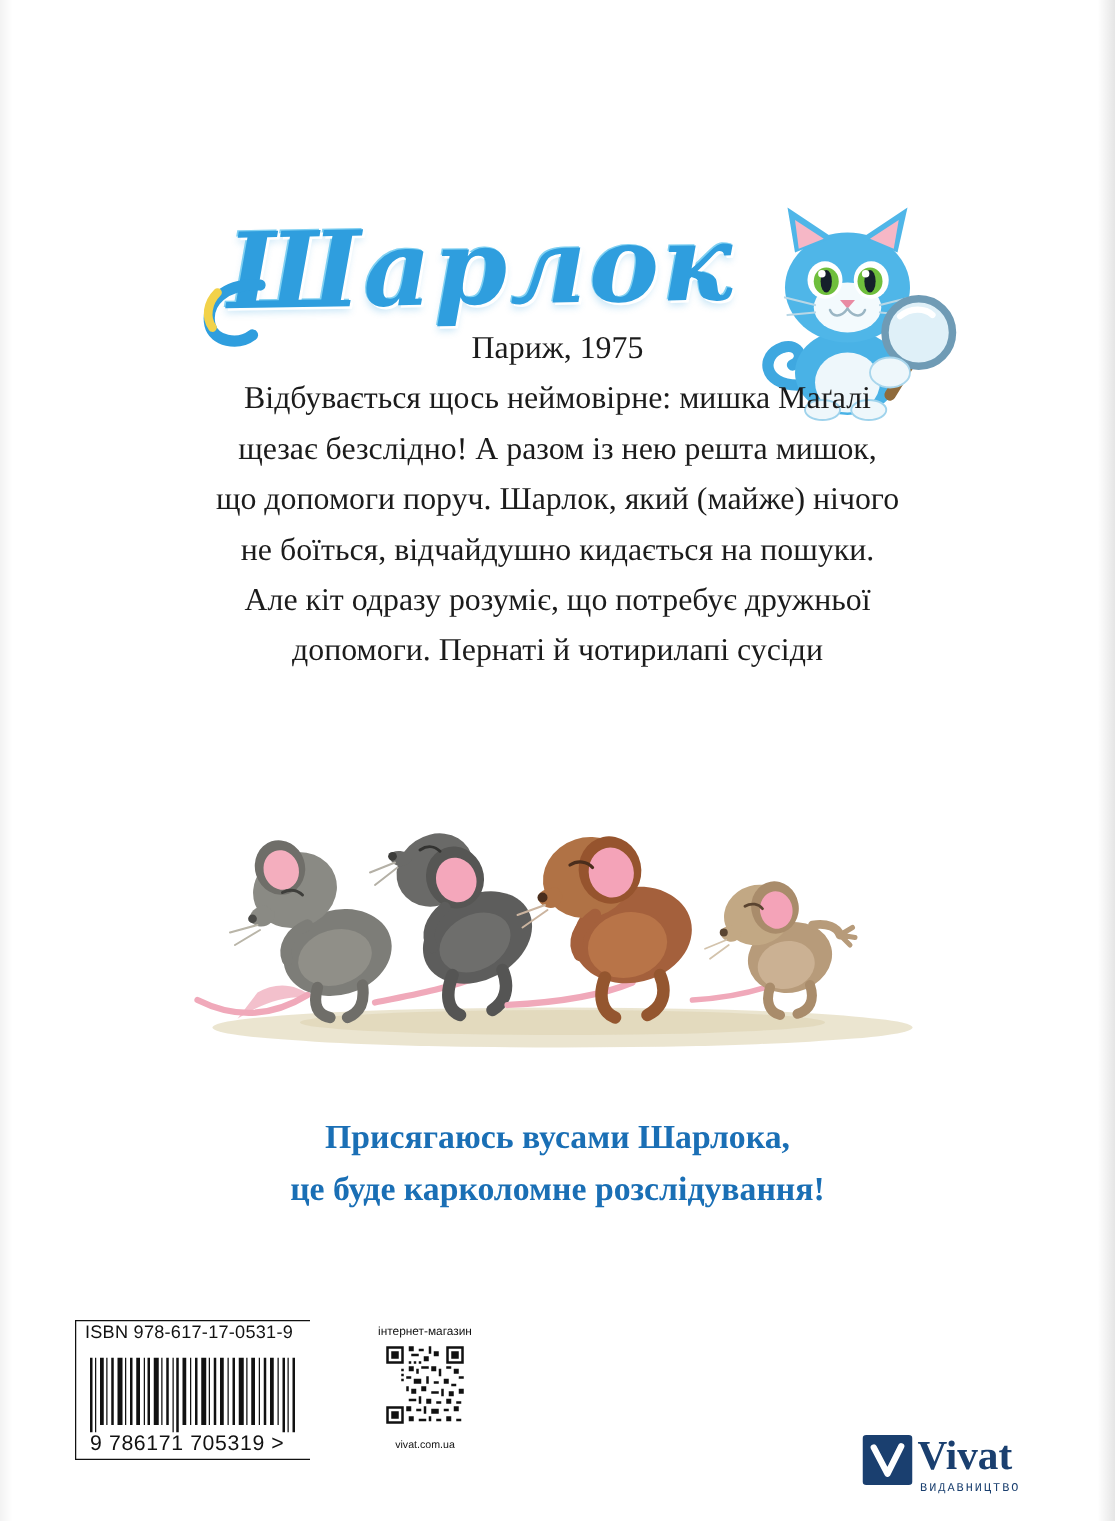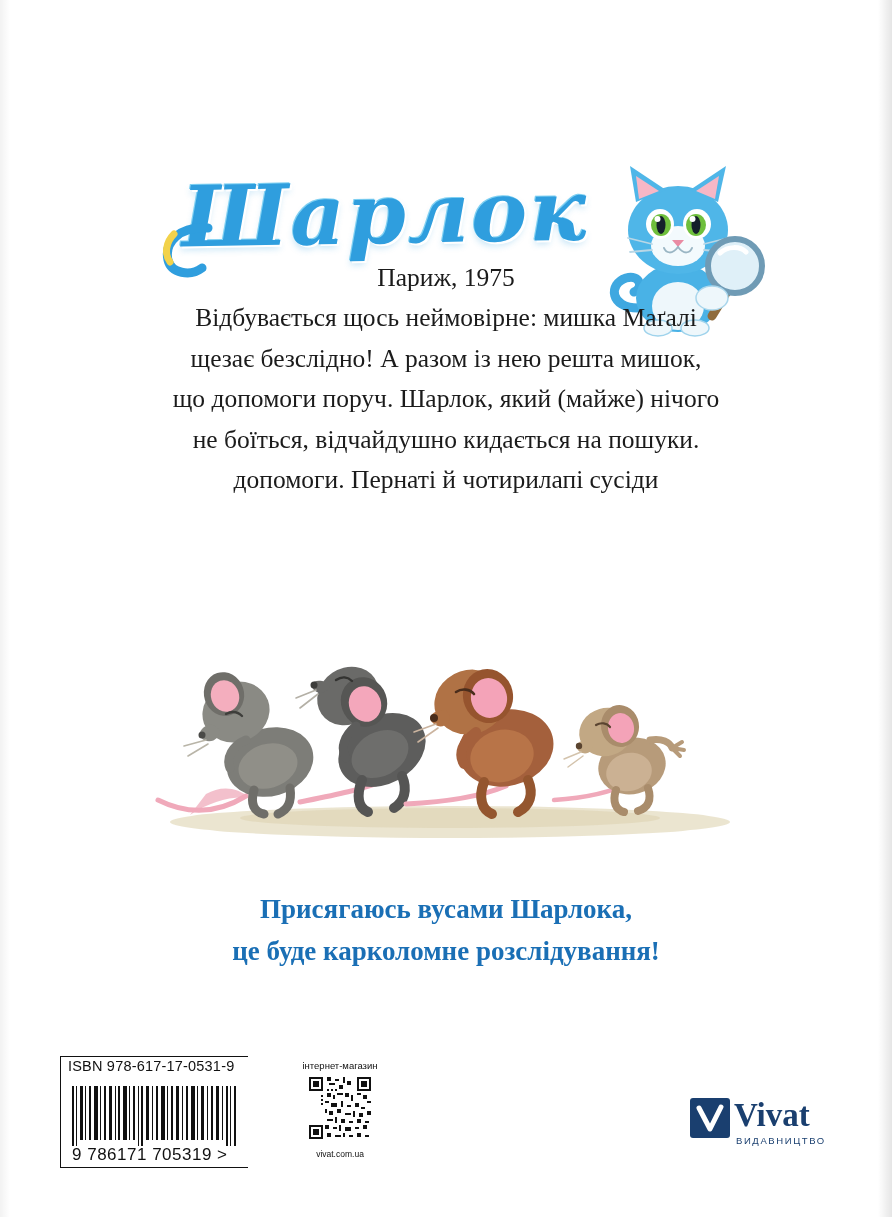--- a/index.html
+++ b/index.html
@@ -190,21 +190,21 @@
   .qr-url {
     font-family: "Liberation Sans", sans-serif;
     font-size: 8.5px;
     color: #111;
     margin-top: 4px;
   }
 
   .publisher-logo {
     position: absolute;
     right: 72px;
-    top: 1098px;
+    top: 1148px;
     width: 130px;
     height: 62px;
     text-align: left;
   }
   .pub-mark {
     position: absolute;
     left: 0; top: 0;
     width: 40px; height: 40px;
   }
   .pub-name {
@@ -215,21 +215,21 @@
     font-size: 33px;
     font-weight: bold;
     color: #1a3f6f;
     letter-spacing: 0px;
     line-height: 34px;
   }
   .pub-sub {
     position: absolute;
     left: 46px;
     top: 37px;
-    font-family: Liberation Sans, sans-serif;
+    font-family: Liberation Mono, monospace;
     font-size: 9.5px;
     letter-spacing: 1.6px;
     color: #1a3f6f;
   }
 </style>
 </head>
 <body>
 
 <div class="page">
 
@@ -289,20 +289,21 @@
       <ellipse cx="112" cy="140" rx="16" ry="12" fill="#eef7fb" stroke="#a9d6ec" stroke-width="1.5"></ellipse>
     </svg>
   </div>
 
   <div class="blurb">
     <span class="line">Париж, 1975</span>
     <span class="line">Відбувається щось неймовірне: мишка Маґалі</span>
     <span class="line">щезає безслідно! А разом із нею решта мишок,</span>
     <span class="line">що допомоги поруч. Шарлок, який (майже) нічого</span>
     <span class="line">не боїться, відчайдушно кидається на пошуки.</span>
+    <span class="line">Але кіт одразу розуміє, що потребує дружньої</span>
     <span class="line">допомоги. Пернаті й чотирилапі сусіди</span>
   </div>
 
   <svg class="mice-illustration" viewBox="0 0 600 270">
 
     <ellipse cx="300" cy="232" rx="280" ry="16" fill="#e8e0c8" opacity="0.85"></ellipse>
     <ellipse cx="300" cy="228" rx="210" ry="10" fill="#dfd5b6" opacity="0.7"></ellipse>
 
     <g>
       <path d="M40 225 C60 212, 80 206, 100 208 C86 196, 70 196, 56 204 Z" fill="#f2b9c6" opacity="0.9"></path>

